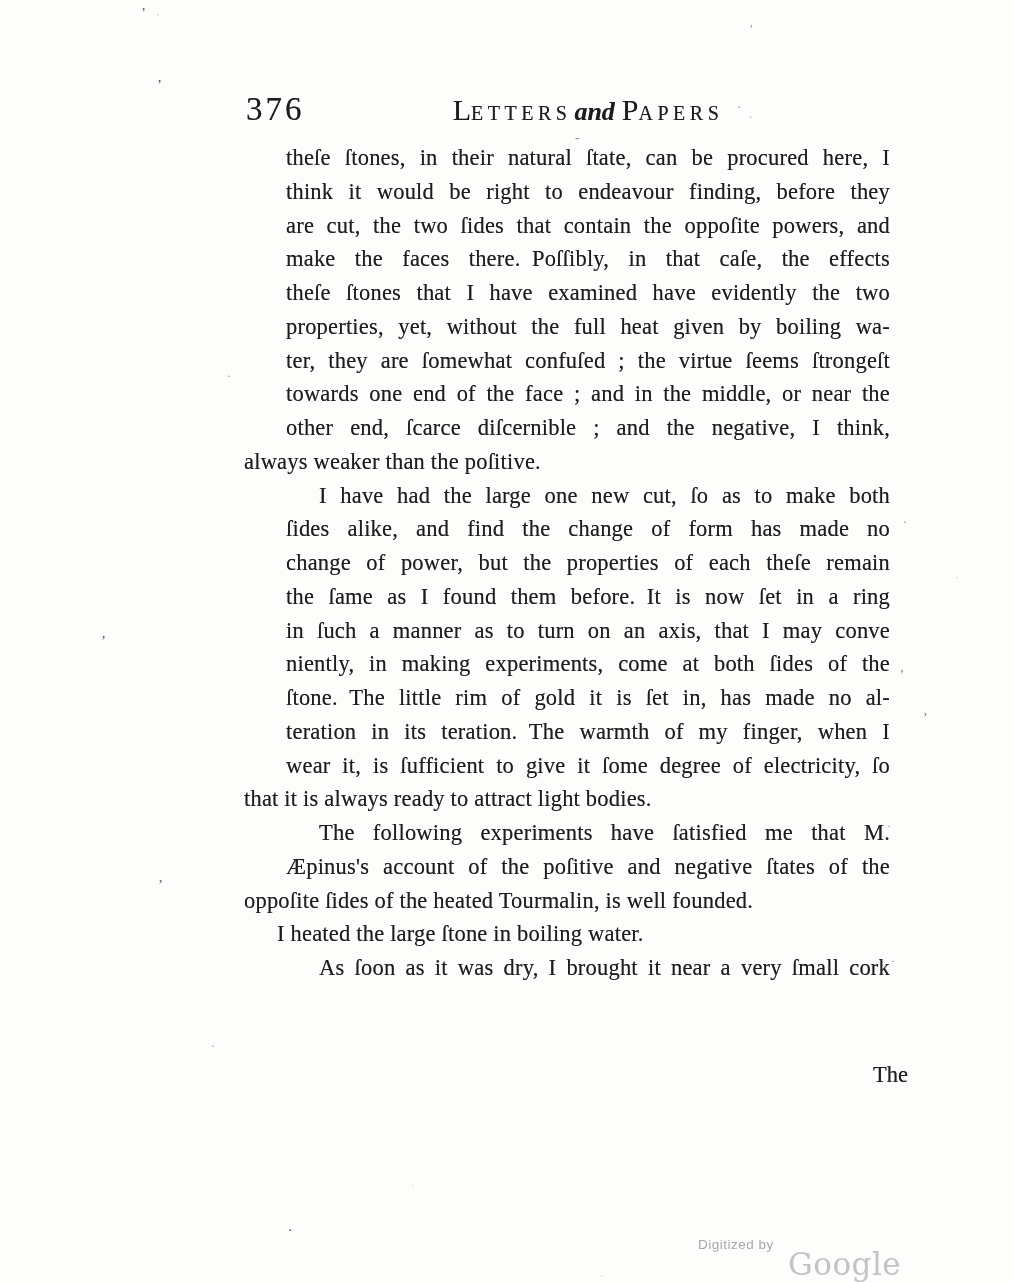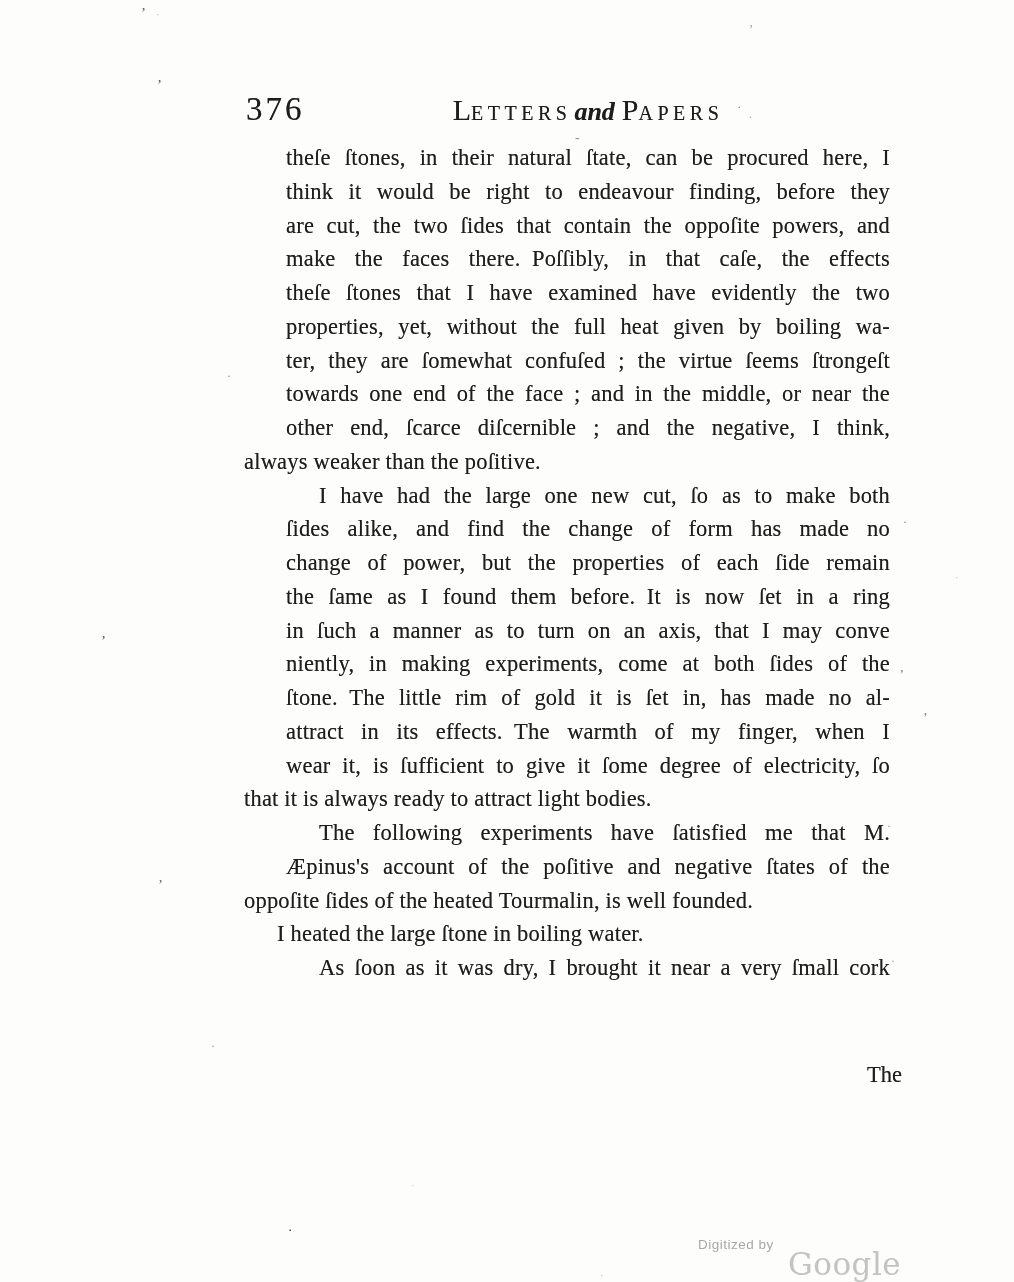--- a/index.html
+++ b/index.html
@@ -28,21 +28,21 @@
     position:absolute;left:244px;top:141px;width:646px;
   }
   .line{
     height:33.76px;line-height:33.76px;font-size:22.5px;
     letter-spacing:0.2px;white-space:normal;
   }
   .just{text-align:justify;text-align-last:justify;margin-left:42px;}
   .ind{text-indent:33px;}
   .it{}
   #catchword{
-    position:absolute;right:112px;top:1058px;font-size:22.5px;line-height:33px;text-align:center;
+    position:absolute;right:106px;top:1058px;font-size:22.5px;line-height:33px;text-align:center;
   }
   #watermark{
     position:absolute;left:698px;top:1220px;width:230px;height:42px;
     text-shadow:none;
   }
   #wm-prefix{
     position:absolute;left:0;top:17px;
     font-family:"Liberation Sans",sans-serif;font-size:13.5px;
     color:var(--wm1,#a8a8a8);letter-spacing:0.5px;
   }
@@ -68,26 +68,26 @@
       <div class="line just"><span>are cut, the two ſides that contain the oppoſite powers, and</span></div>
       <div class="line just"><span>make the faces there. Poſſibly, in that caſe, the effects</span></div>
       <div class="line just"><span>theſe ſtones that I have examined have evidently the two</span></div>
       <div class="line just"><span>properties, yet, without the full heat given by boiling wa-</span></div>
       <div class="line just"><span>ter, they are ſomewhat confuſed ; the virtue ſeems ſtrongeſt</span></div>
       <div class="line just"><span>towards one end of the face ; and in the middle, or near the</span></div>
       <div class="line just"><span>other end, ſcarce diſcernible ; and the negative, I think,</span></div>
       <div class="line"><span>always weaker than the poſitive.</span></div>
       <div class="line just ind"><span>I have had the large one new cut, ſo as to make both</span></div>
       <div class="line just"><span>ſides alike, and find the change of form has made no</span></div>
-      <div class="line just"><span>change of power, but the properties of each ſide remain</span></div>
+      <div class="line just"><span>change of power, but the properties of each theſe remain</span></div>
       <div class="line just"><span>the ſame as I found them before. It is now ſet in a ring</span></div>
       <div class="line just"><span>in ſuch a manner as to turn on an axis, that I may conve</span></div>
       <div class="line just"><span>niently, in making experiments, come at both ſides of the</span></div>
       <div class="line just"><span>ſtone. The little rim of gold it is ſet in, has made no al-</span></div>
-      <div class="line just"><span>attract in its effects. The warmth of my finger, when I</span></div>
+      <div class="line just"><span>teration in its teration. The warmth of my finger, when I</span></div>
       <div class="line just"><span>wear it, is ſufficient to give it ſome degree of electricity, ſo</span></div>
       <div class="line"><span>that it is always ready to attract light bodies.</span></div>
       <div class="line just ind"><span>The following experiments have ſatisfied me that M.</span></div>
       <div class="line just"><span class="it">Æpinus</span><span>'s account of the poſitive and negative ſtates of the</span></div>
       <div class="line"><span>oppoſite ſides of the heated Tourmalin, is well founded.</span></div>
       <div class="line ind"><span>I heated the large ſtone in boiling water.</span></div>
       <div class="line just ind"><span>As ſoon as it was dry, I brought it near a very ſmall cork</span></div>
     </div>
   <div id="catchword">The</div>
   <div id="artifacts">

